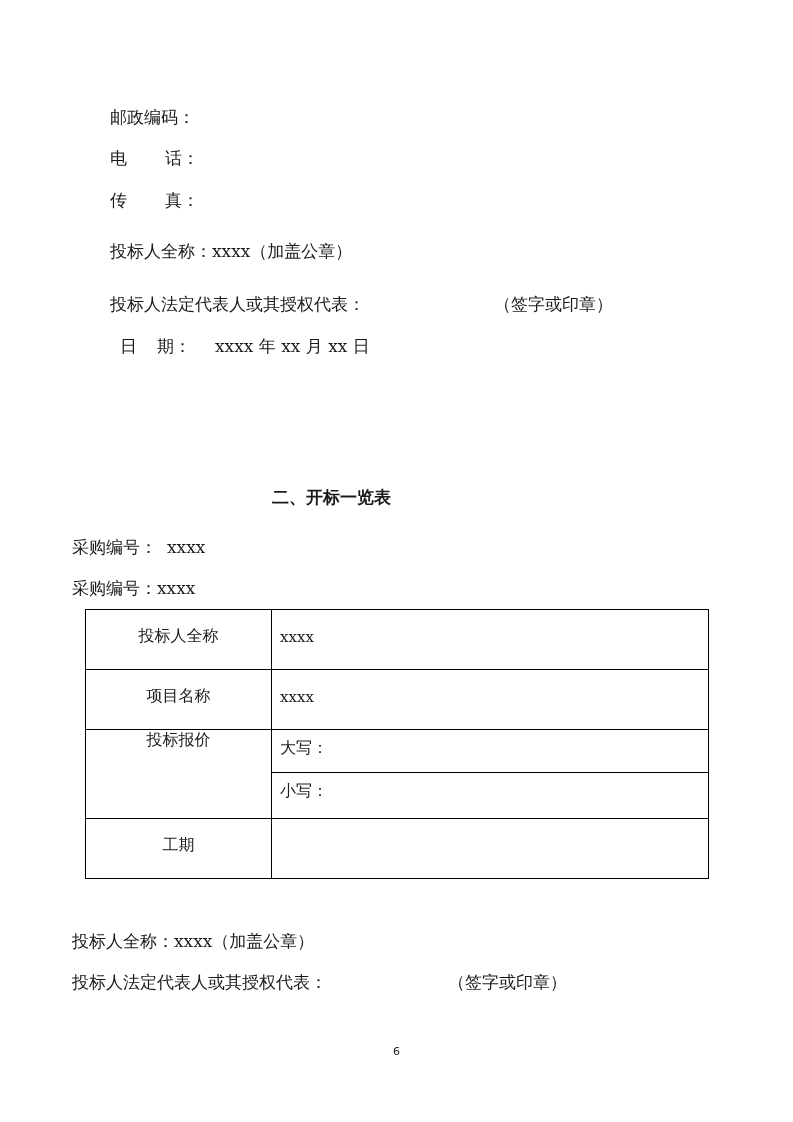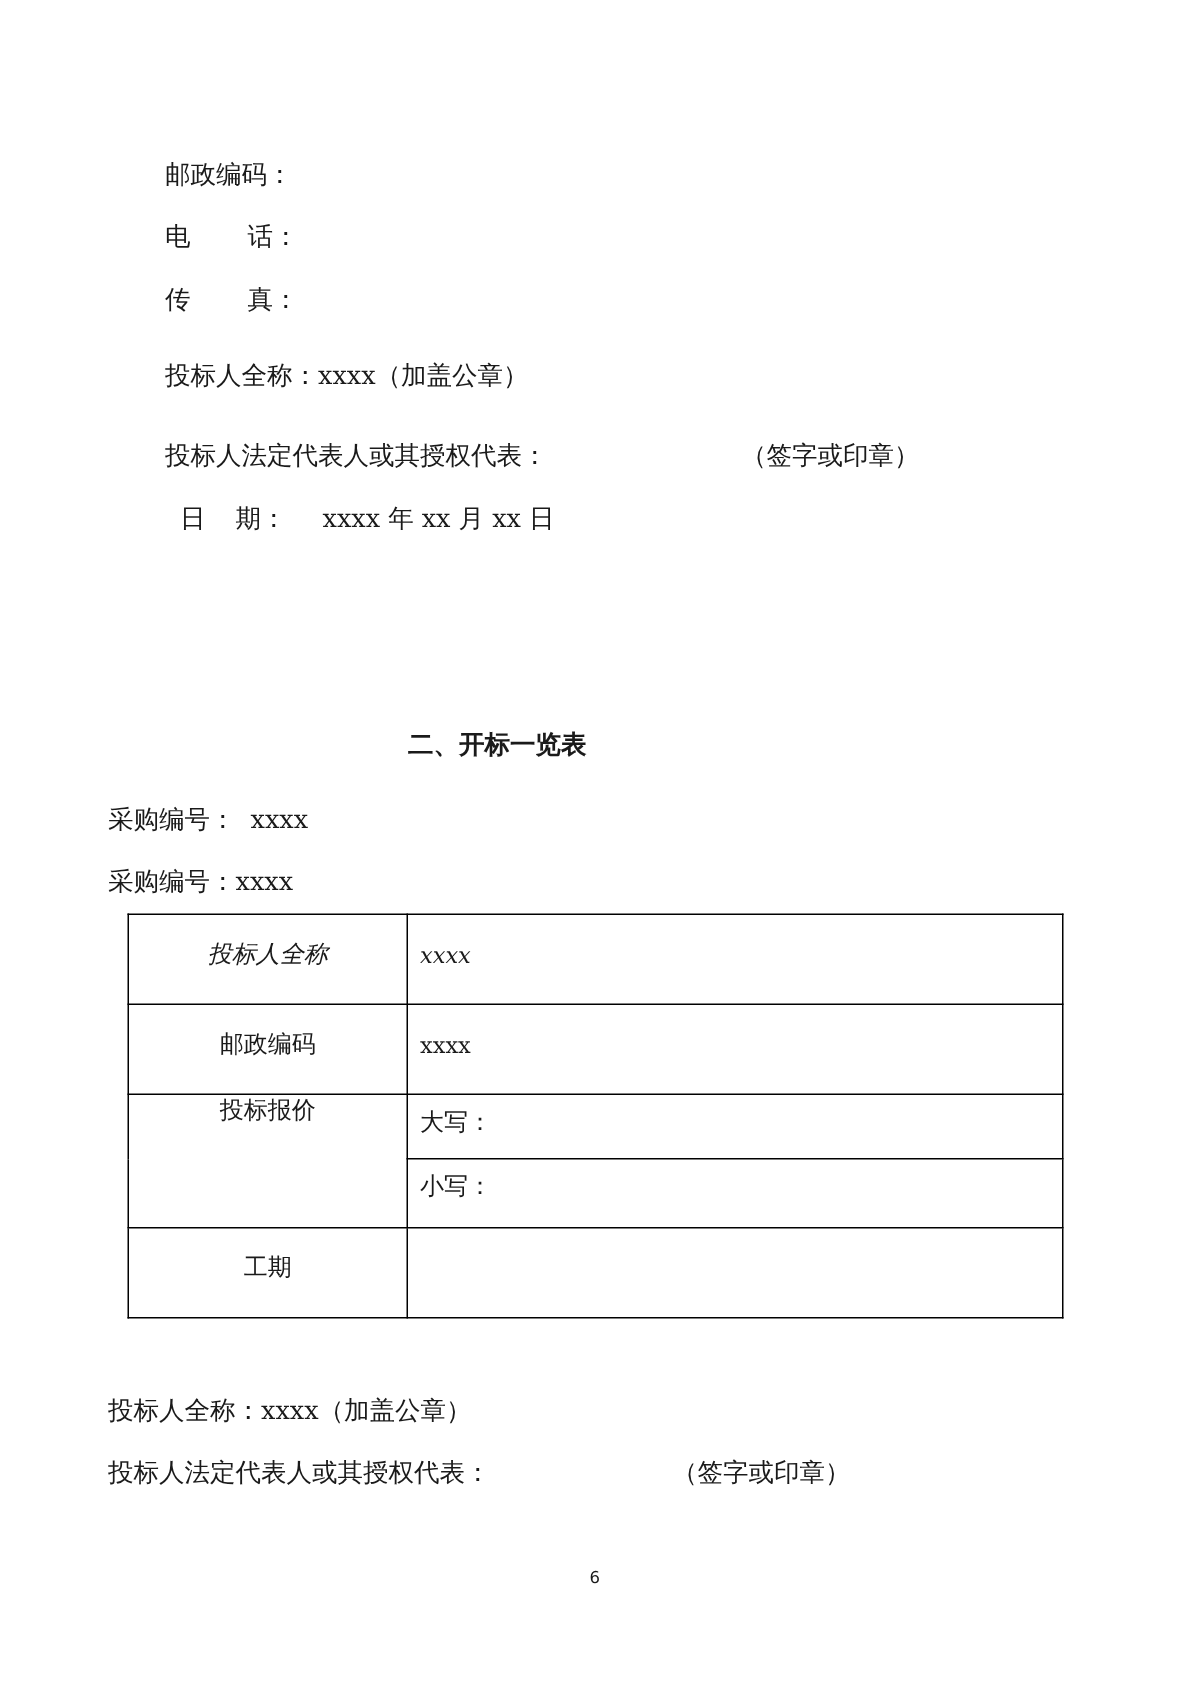--- a/index.html
+++ b/index.html
@@ -98,31 +98,31 @@
   <span>xxxx</span>
 </div>
 
 <div class="abs line" style="left:72px; top:580px;">
   <span>采购编号：</span>
   <span>xxxx</span>
 </div>
 
 <table class="bid">
   <tbody>
-      <tr style="height:60px;font-style:italic;">
+      <tr style="height:60px;">
     <td class="label">
       <span>投标人全称</span>
     </td>
     <td class="value">
       <span>xxxx</span>
     </td>
   </tr>
   <tr style="height:60px;">
     <td class="label">
-      <span>邮政编码</span>
+      <span>项目名称</span>
     </td>
     <td class="value">
       <span>xxxx</span>
     </td>
   </tr>
   <tr style="height:43px;">
     <td class="label rowspan-label" rowspan="2">
       <span style="padding-top:0;">投标报价</span>
     </td>
     <td class="sub">

